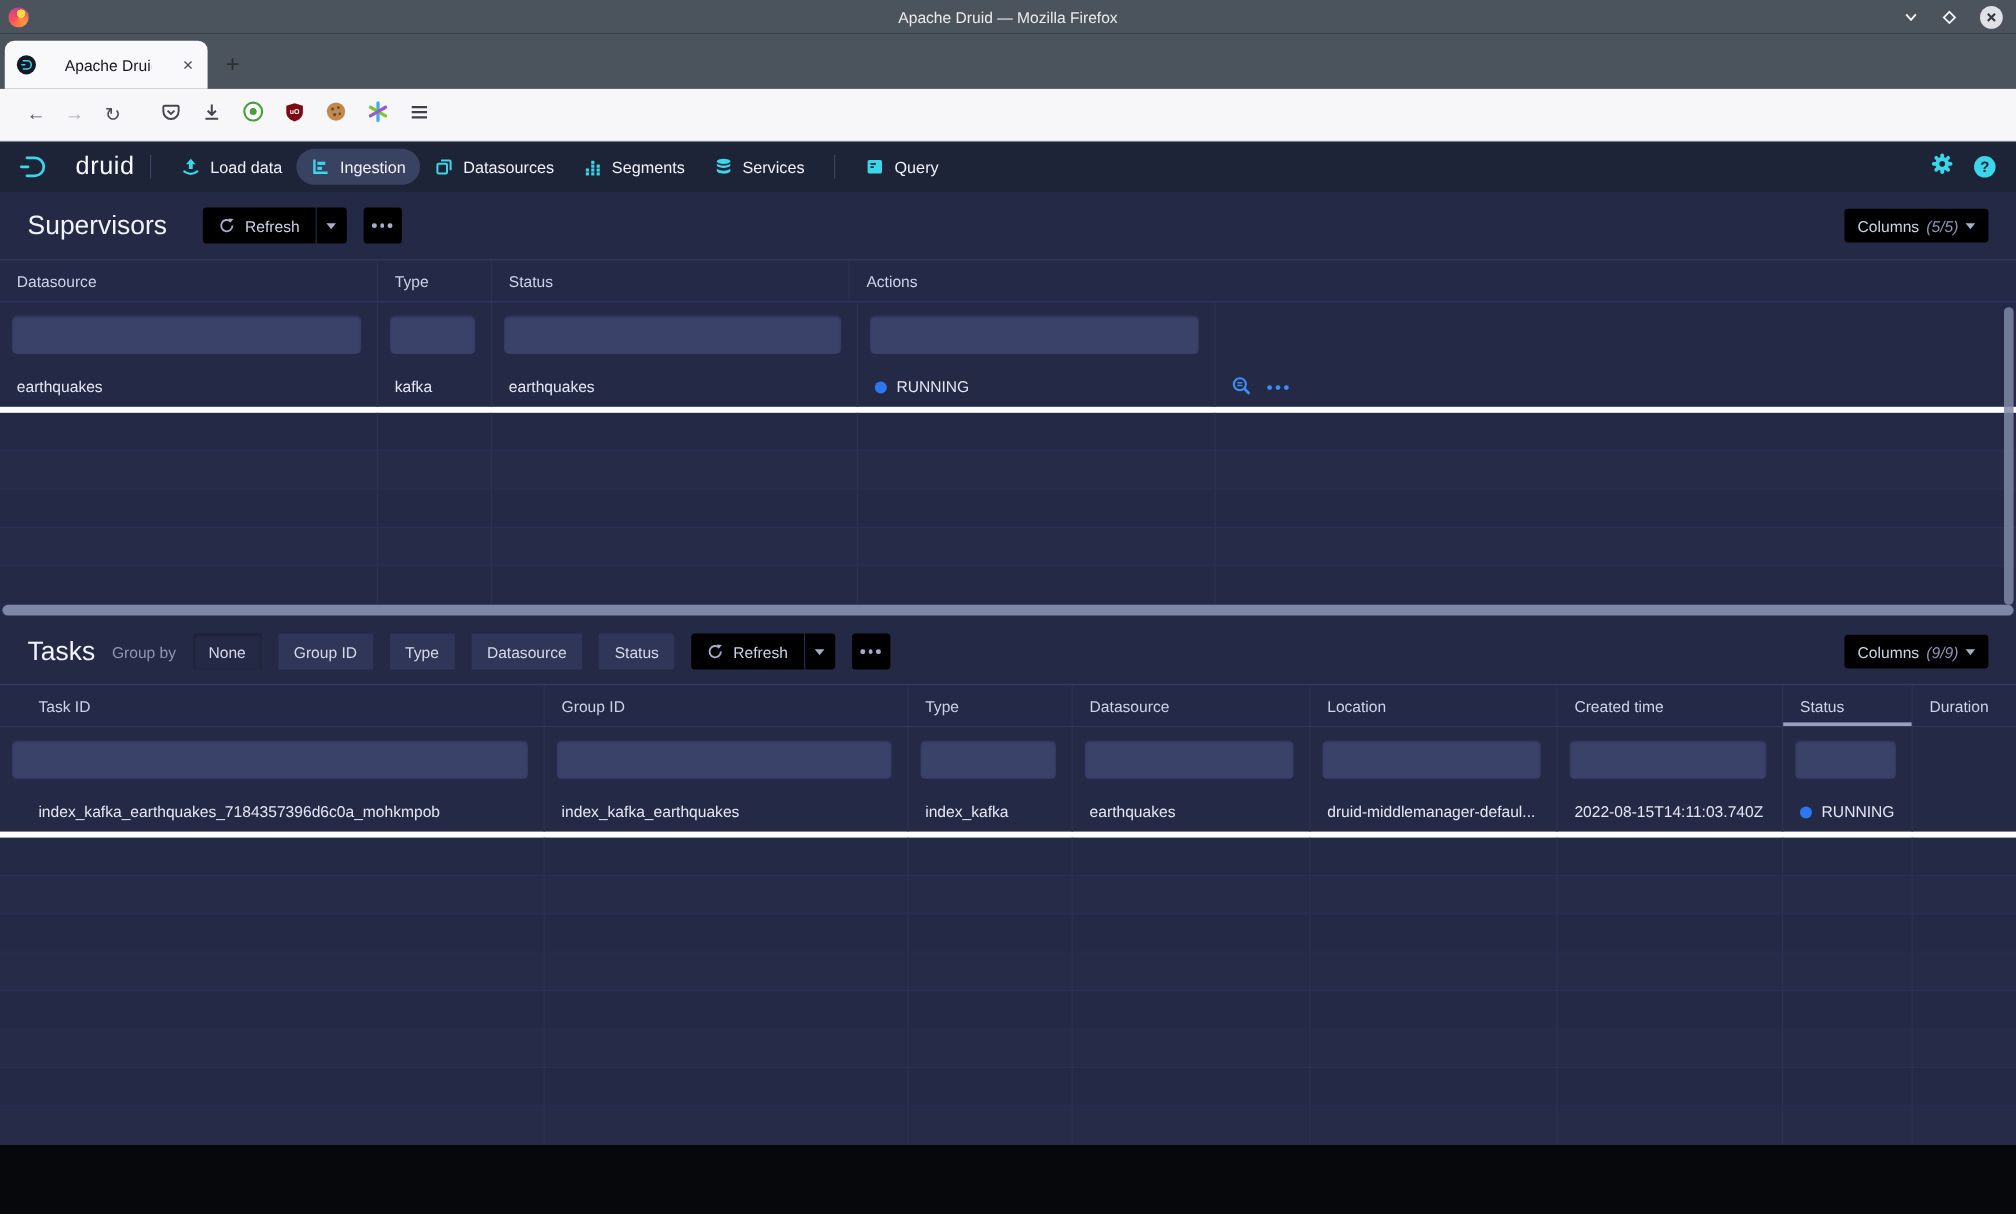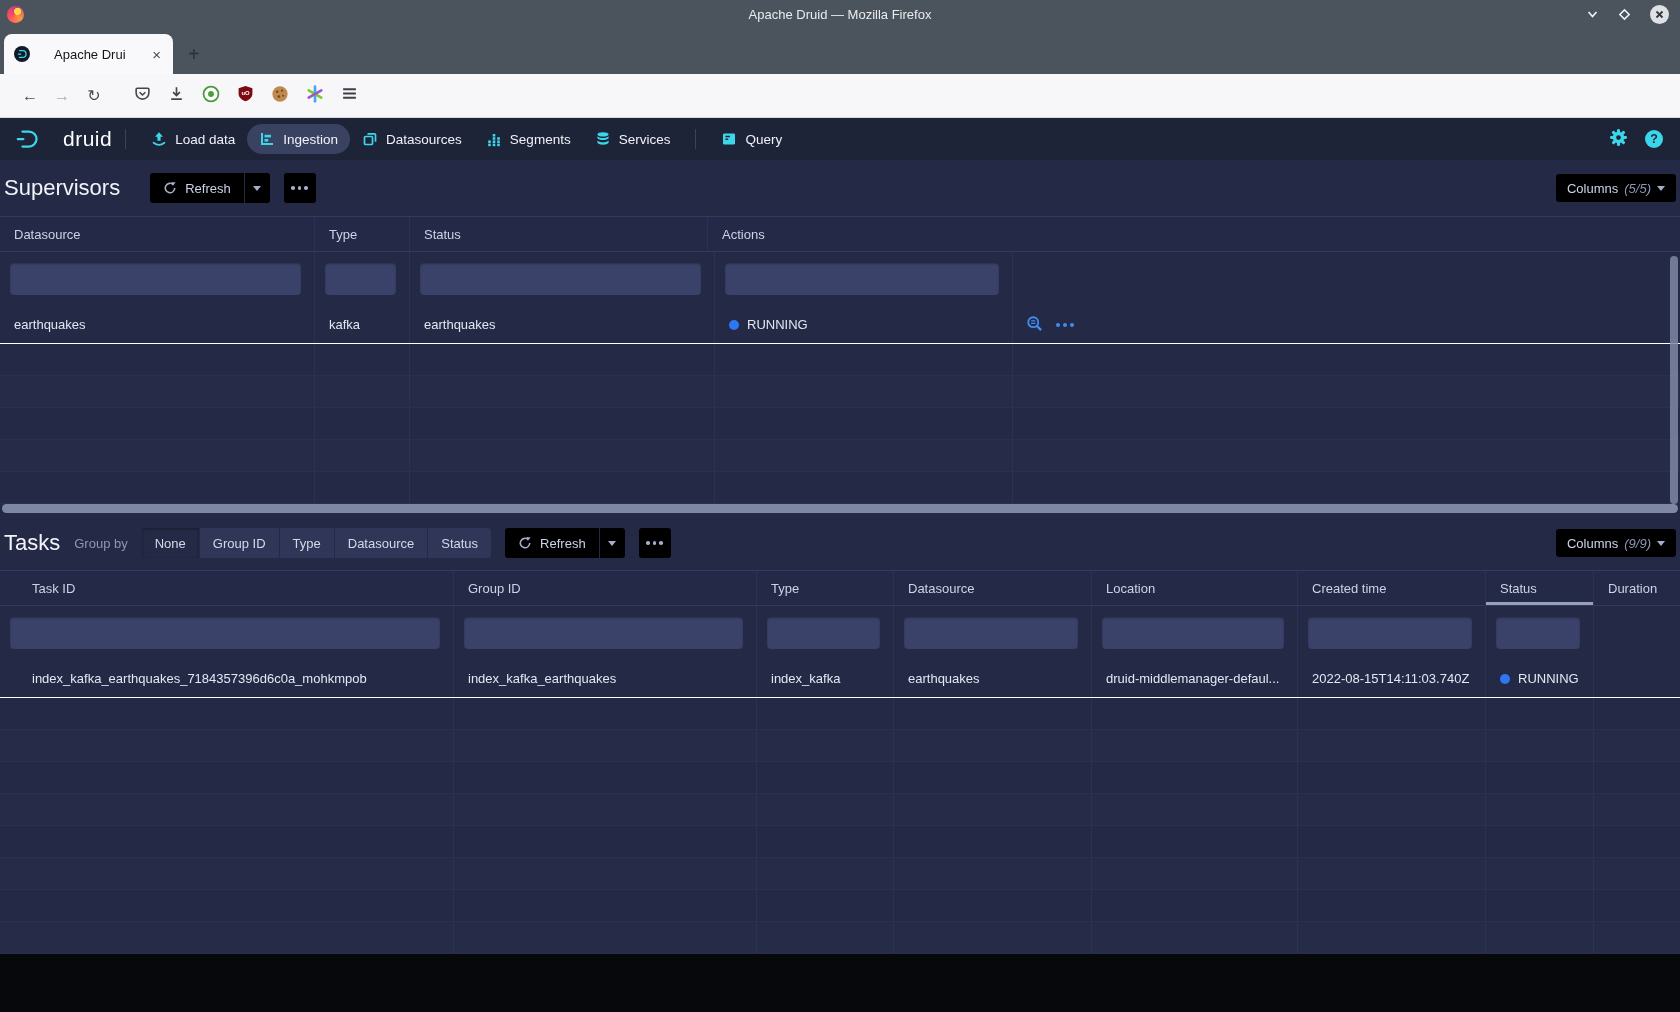--- a/index.html
+++ b/index.html
@@ -42,51 +42,51 @@
   .nav-sep { width:1px; height:20px; background:#3a4260; margin:0 13px; }
   .nav-item { display:flex; align-items:center; gap:8px; height:30px; padding:0 12px; border-radius:15px; font-size:13.5px; color:#f0f2fa; }
   .nav-item.active { background:#3a4261; }
   .nav-item svg { color:#3bd6e9; }
   .nav-right { margin-left:auto; display:flex; align-items:center; gap:17px; margin-right:17px; }
   .help-circle { width:18px; height:18px; border-radius:50%; background:#3bd6e9; color:#1e2437; font-size:12.5px; font-weight:bold;
     display:flex; align-items:center; justify-content:center; }
 
   .content { background:#242a45; }
 
-  .section-bar { display:flex; align-items:center; padding:0 4px; }
+  .section-bar { display:flex; align-items:center; padding:0 23px; }
   .sup-bar { height:56px; }
   .tasks-bar { height:46px; }
   .section-title { font-size:22px; color:#f2f4fb; font-weight:400; }
   .btn { background:#000000; color:#ccd3e8; font-size:13px; height:30px; display:flex; align-items:center; border-radius:3px; }
   .btn-refresh { gap:8px; padding:0 13px; border-radius:3px 0 0 3px; margin-left:30px; }
   .tasks-bar .btn-refresh { margin-left:14px; }
   .btn-caret { width:25px; justify-content:center; border-radius:0 3px 3px 0; margin-left:1px; }
   .caret-down { width:0; height:0; border-left:4.5px solid transparent; border-right:4.5px solid transparent; border-top:5.5px solid #a6aecb; }
   .btn-more { width:32px; justify-content:center; gap:3px; margin-left:14px; }
   .dot { width:3.5px; height:3.5px; border-radius:50%; background:#a6aecb; }
   .btn-columns { margin-left:auto; height:28px; padding:0 11px; gap:6px; }
   .col-count { color:#8e96b4;font-style:italic; }
 
   .groupby-label { font-size:13px; color:#8e96b4; margin-left:14px; }
   .seg-group { display:flex; margin-left:14px; }
-  .seg-btn { background:#2f3657; color:#d4d9ea; font-size:13px; height:30px; display:flex; align-items:center; padding:0 13px; margin-right:1px; }
+  .seg-btn { background:#2f3657; color:#d4d9ea; font-size:13px; height:30px; display:flex; align-items:center; padding:0 13px; margin-right:14px; }
   .seg-btn:first-child { border-radius:3px 0 0 3px; }
   .seg-btn:last-child { border-radius:0 3px 3px 0; margin-right:0; }
   .seg-btn.active { background:#242a45; box-shadow:inset 0 1px 3px rgba(0,0,0,0.35); }
 
   
   .tbl { position:relative; }
   .thead { display:flex; height:36px; border-top:1px solid #333b5e; border-bottom:1px solid #313960; background:#232946; }
   .th { display:flex; align-items:center; padding-left:14px; font-size:13px; color:#ccd3e7; position:relative; }
   .th.sorted::after { content:""; position:absolute; left:0; right:0; bottom:0; height:3px; background:#98a1bb; }
   .tfilter { display:flex; height:54px; }
   .fcell { position:relative; }
   .finput { position:absolute; top:11px; left:10px; right:13px; height:32px; background:#3b426a; border-radius:4px;
     box-shadow:inset 0 1px 2px rgba(0,0,0,0.3); }
-  .tr { display:flex; height:38px; border-bottom:1px solid #ffffff; }
+  .tr { display:flex; height:38px; border-bottom:5px solid #ffffff; }
   .tr.empty { height:32px; border-bottom:1px solid #293050; }
   .empty-rows .tr:nth-child(even) { background:rgba(255,255,255,0.013); }
   .td { display:flex; align-items:center; padding-left:14px; font-size:13px; color:#e3e7f4; white-space:nowrap; overflow:hidden; }
   .cell-b { border-right:1px solid #2b3252; }
 
   
   .s1{width:315px;} .s2{width:95px;} .s3{width:305px;} .s4{width:298px;} .s5{flex:1;}
   
   .t1{width:454px;padding-left:32px;} .t2{width:303px;} .t3{width:137px;} .t4{width:198px;} .t5{width:206px;} .t6{width:188px;} .t7{width:108px;} .t8{flex:1;}
 

